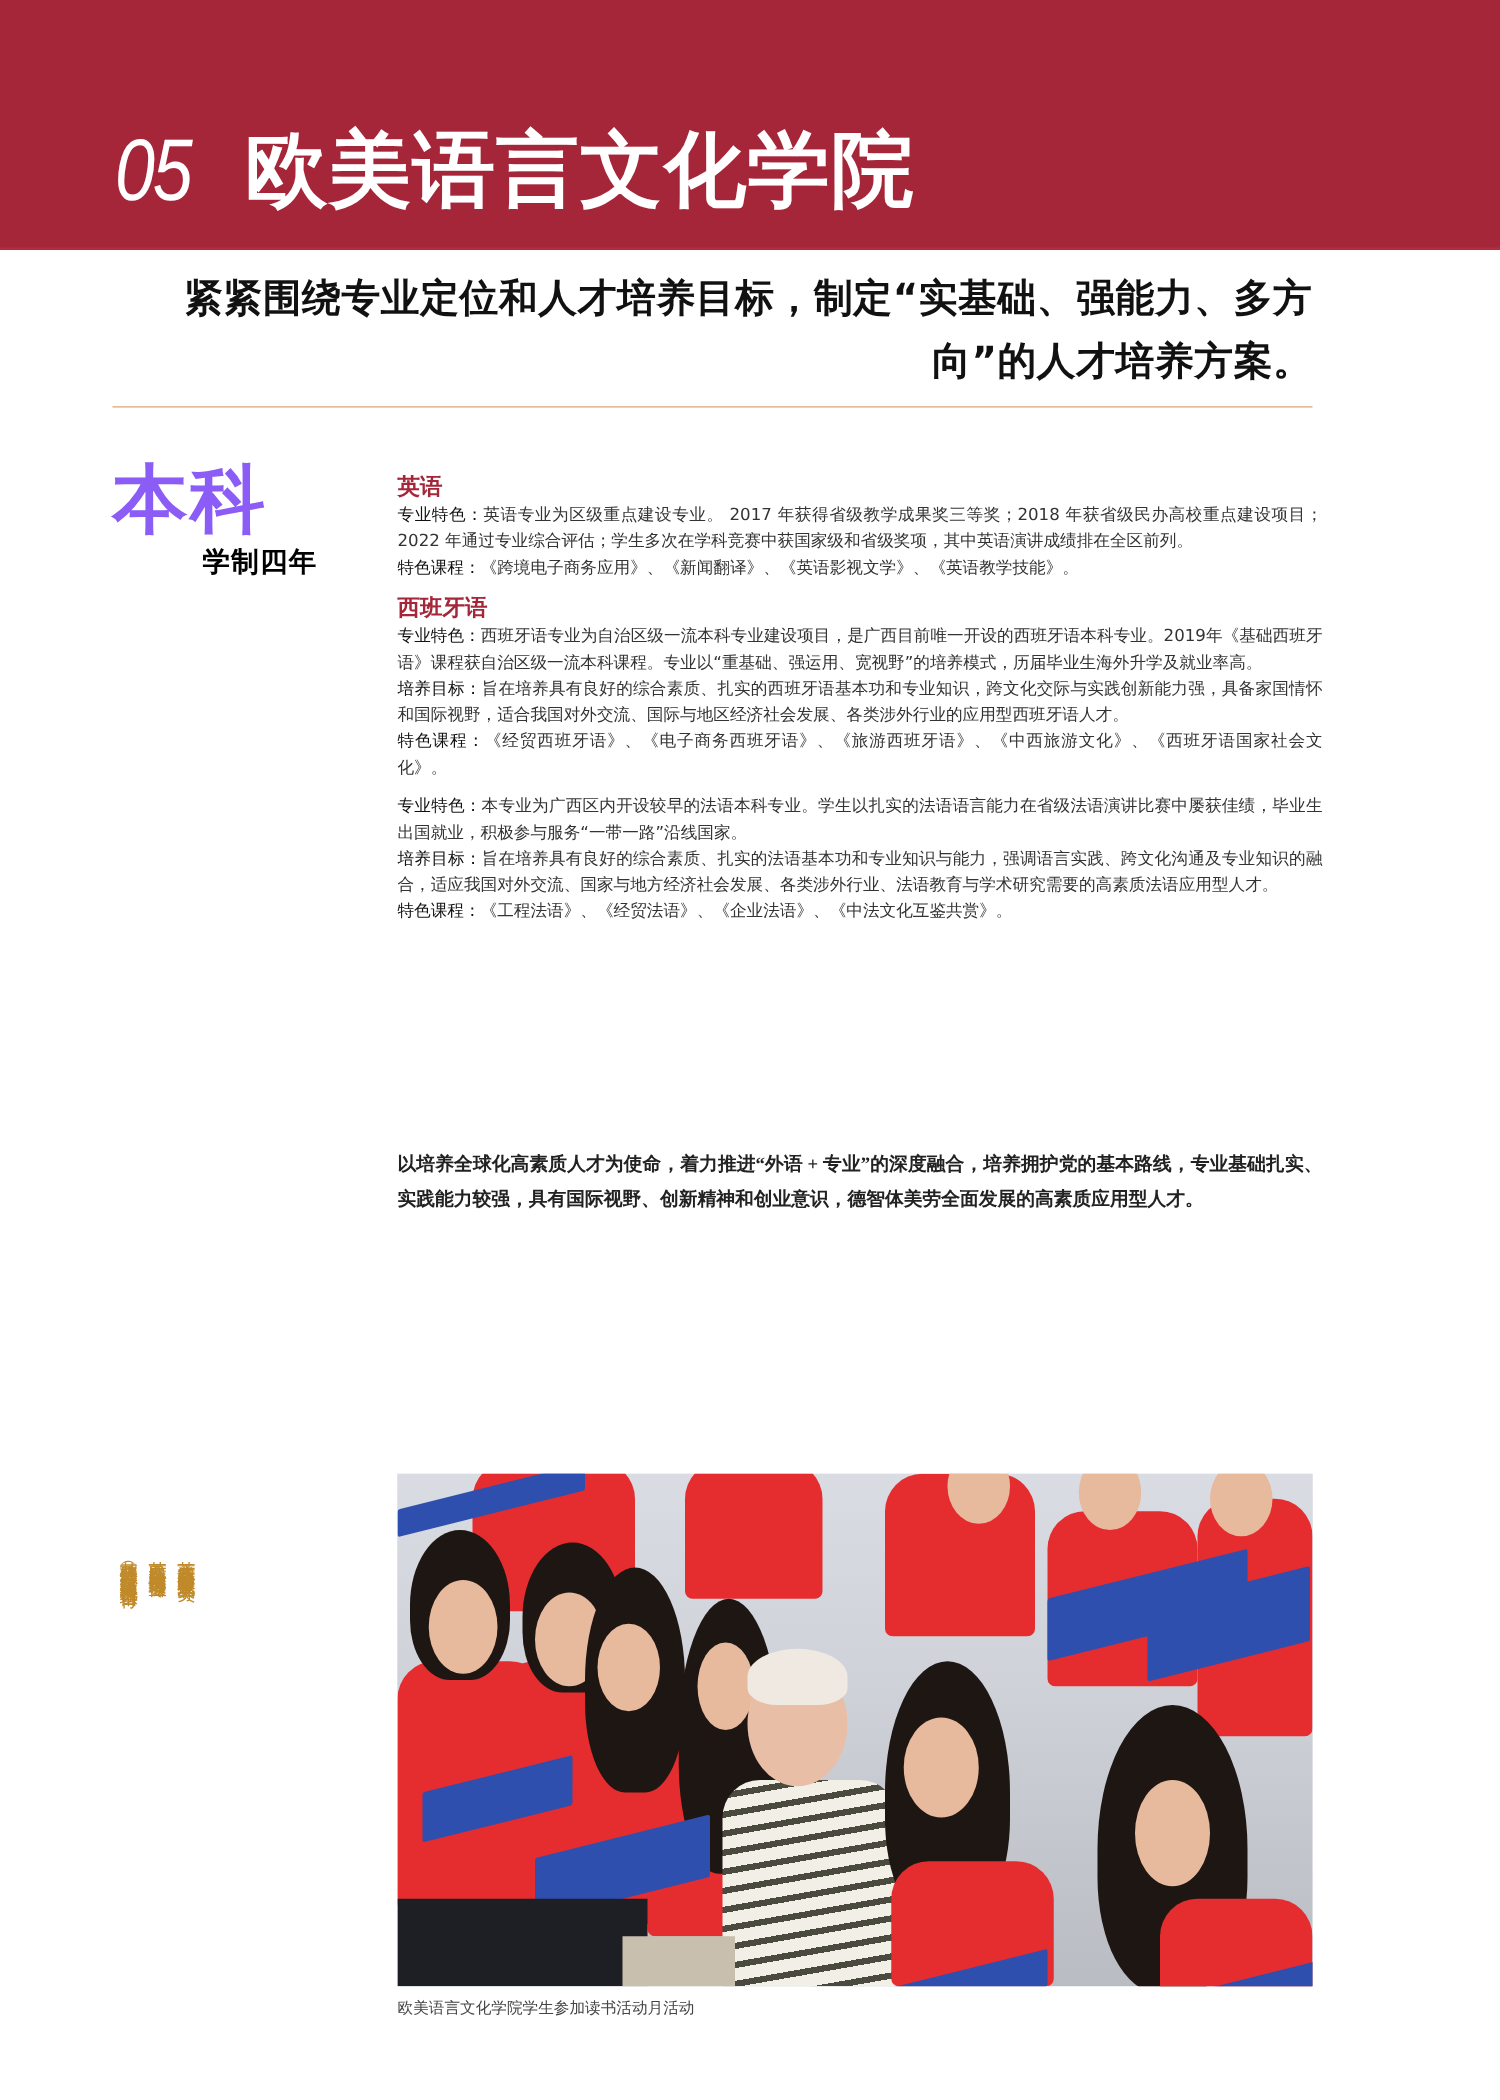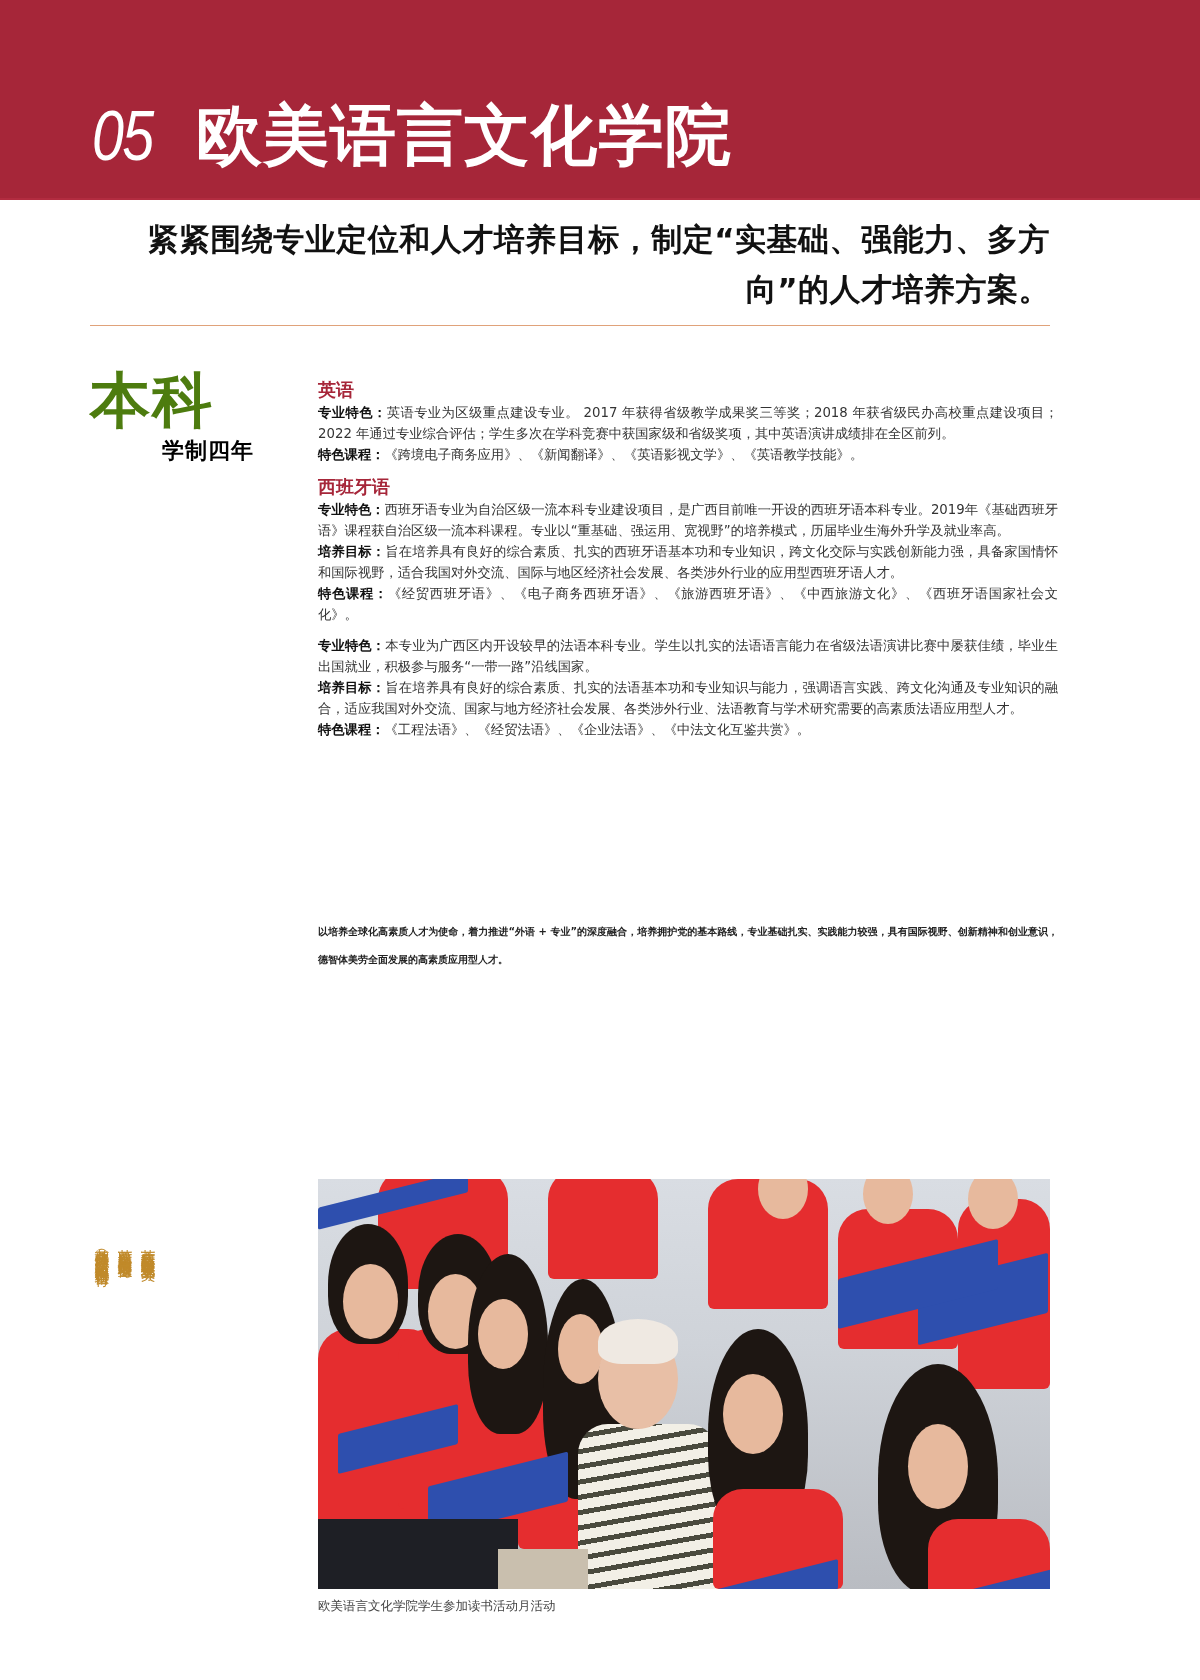--- a/index.html
+++ b/index.html
@@ -29,40 +29,40 @@
   .headline {
     position: absolute; left: 90px; top: 214px; width: 960px;
     font-size: 31px; font-weight: bold; line-height: 50px; color: #111111; letter-spacing: 0.5px; text-align: right;
   }
   .divider {
     position: absolute; left: 90px; top: 325px; width: 960px; height: 1px; background: #e0a27a;
   }
 
   .degree-title {
     position: absolute; left: 90px; top: 370px;
-    font-size: 60px; font-weight: bold; color: #4d7c0f; line-height: 1; letter-spacing: 2px;
+    font-size: 60px; font-weight: bold; color: #8b5cf6; line-height: 1; letter-spacing: 2px;
   }
   .degree-sub {
     position: absolute; left: 162px; top: 440px;
     font-size: 22px; font-weight: bold; color: #000000; line-height: 1; letter-spacing: 1px;
   }
 
   .programs { position: absolute; left: 318px; top: 378px; width: 740px; }
   .program { margin-bottom: 10px; }
   .program-name {
     font-size: 18px; font-weight: bold; color: #a62639; line-height: 24px;
   }
   .program-para {
     font-size: 13.3px; line-height: 21px; color: #333333; text-align: justify;
   }
-  .program-para .lbl { font-weight: bold; color: #111111; }
+  .program-para .lbl { font-weight: normal; color: #111111; }
 
   .mission {
     position: absolute; left: 318px; top: 918px; width: 740px;
-    font-size: 10px; font-weight: bold; color: #222222; line-height: 28px; text-align: justify;
+    font-size: 15px; font-weight: bold; color: #222222; line-height: 28px; text-align: justify; font-family: Liberation Serif, serif;
   }
 
   .awards {
     position: absolute; left: 92px; top: 1238px; height: 360px;
     display: flex; flex-direction: row-reverse; gap: 4px;
   }
   .award-col {
     writing-mode: vertical-rl; font-size: 14.5px; line-height: 18px; color: #c08a2a;
     letter-spacing: 1px; width: 19px;
   }

